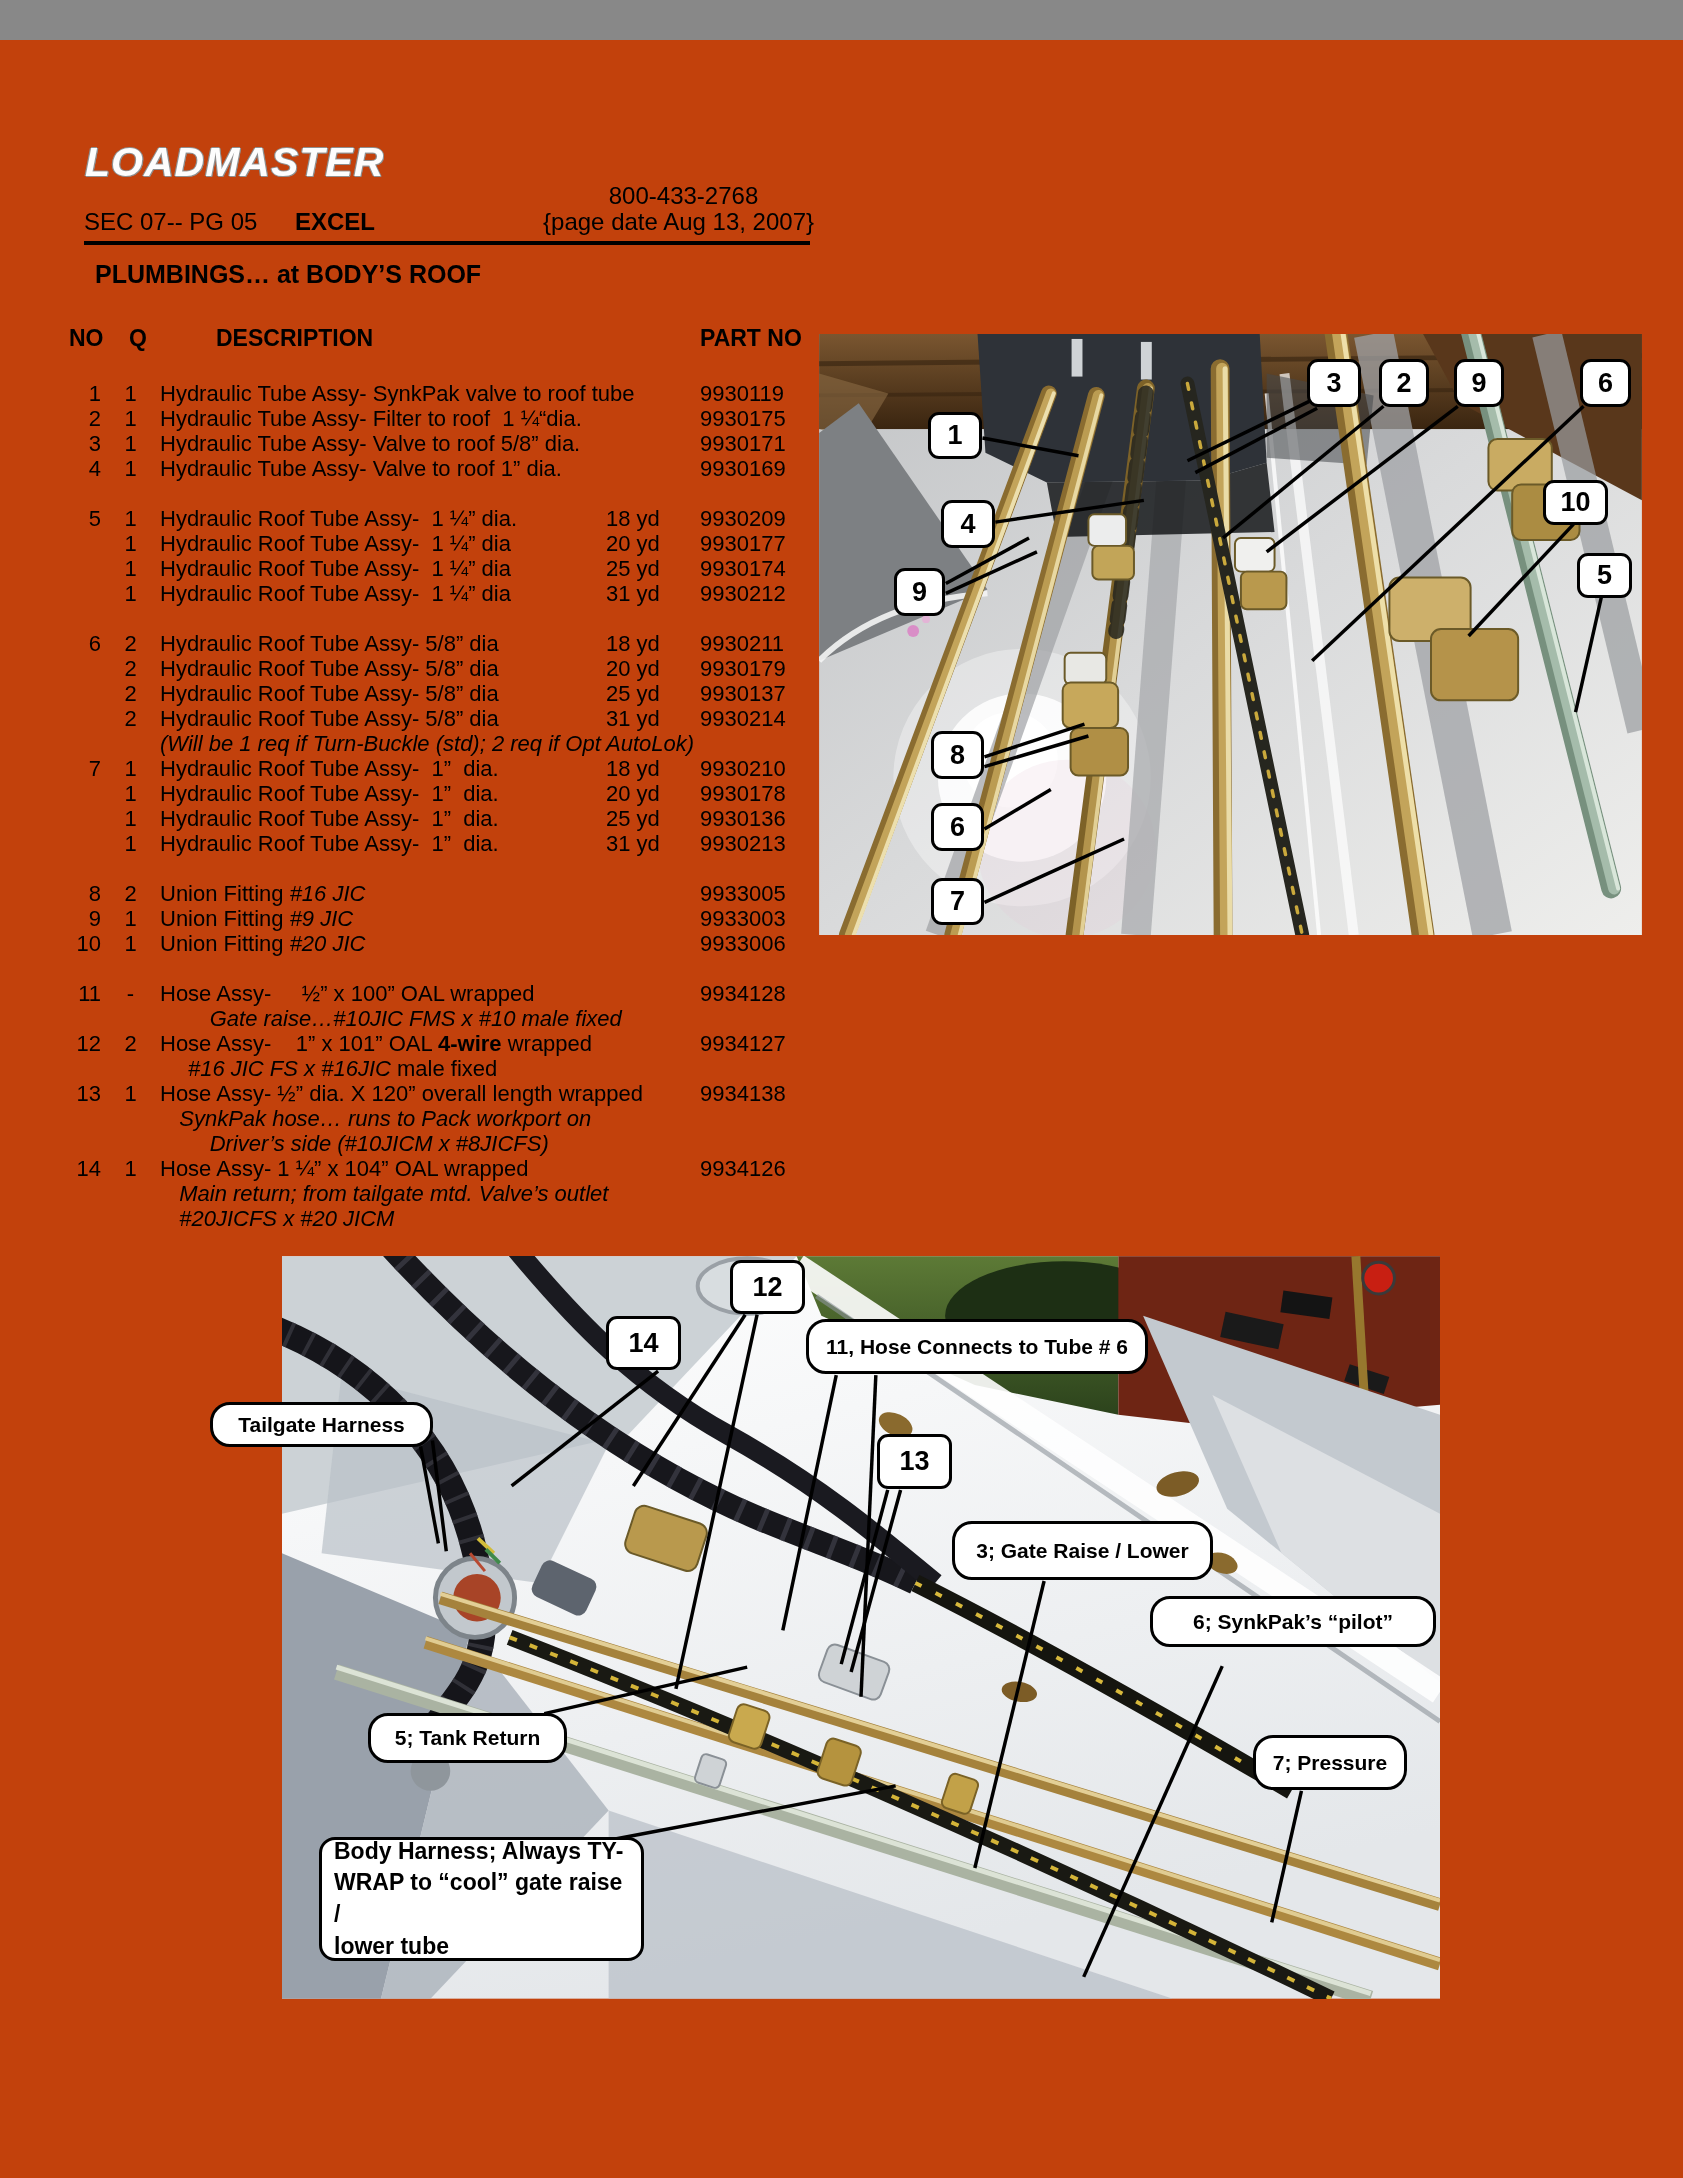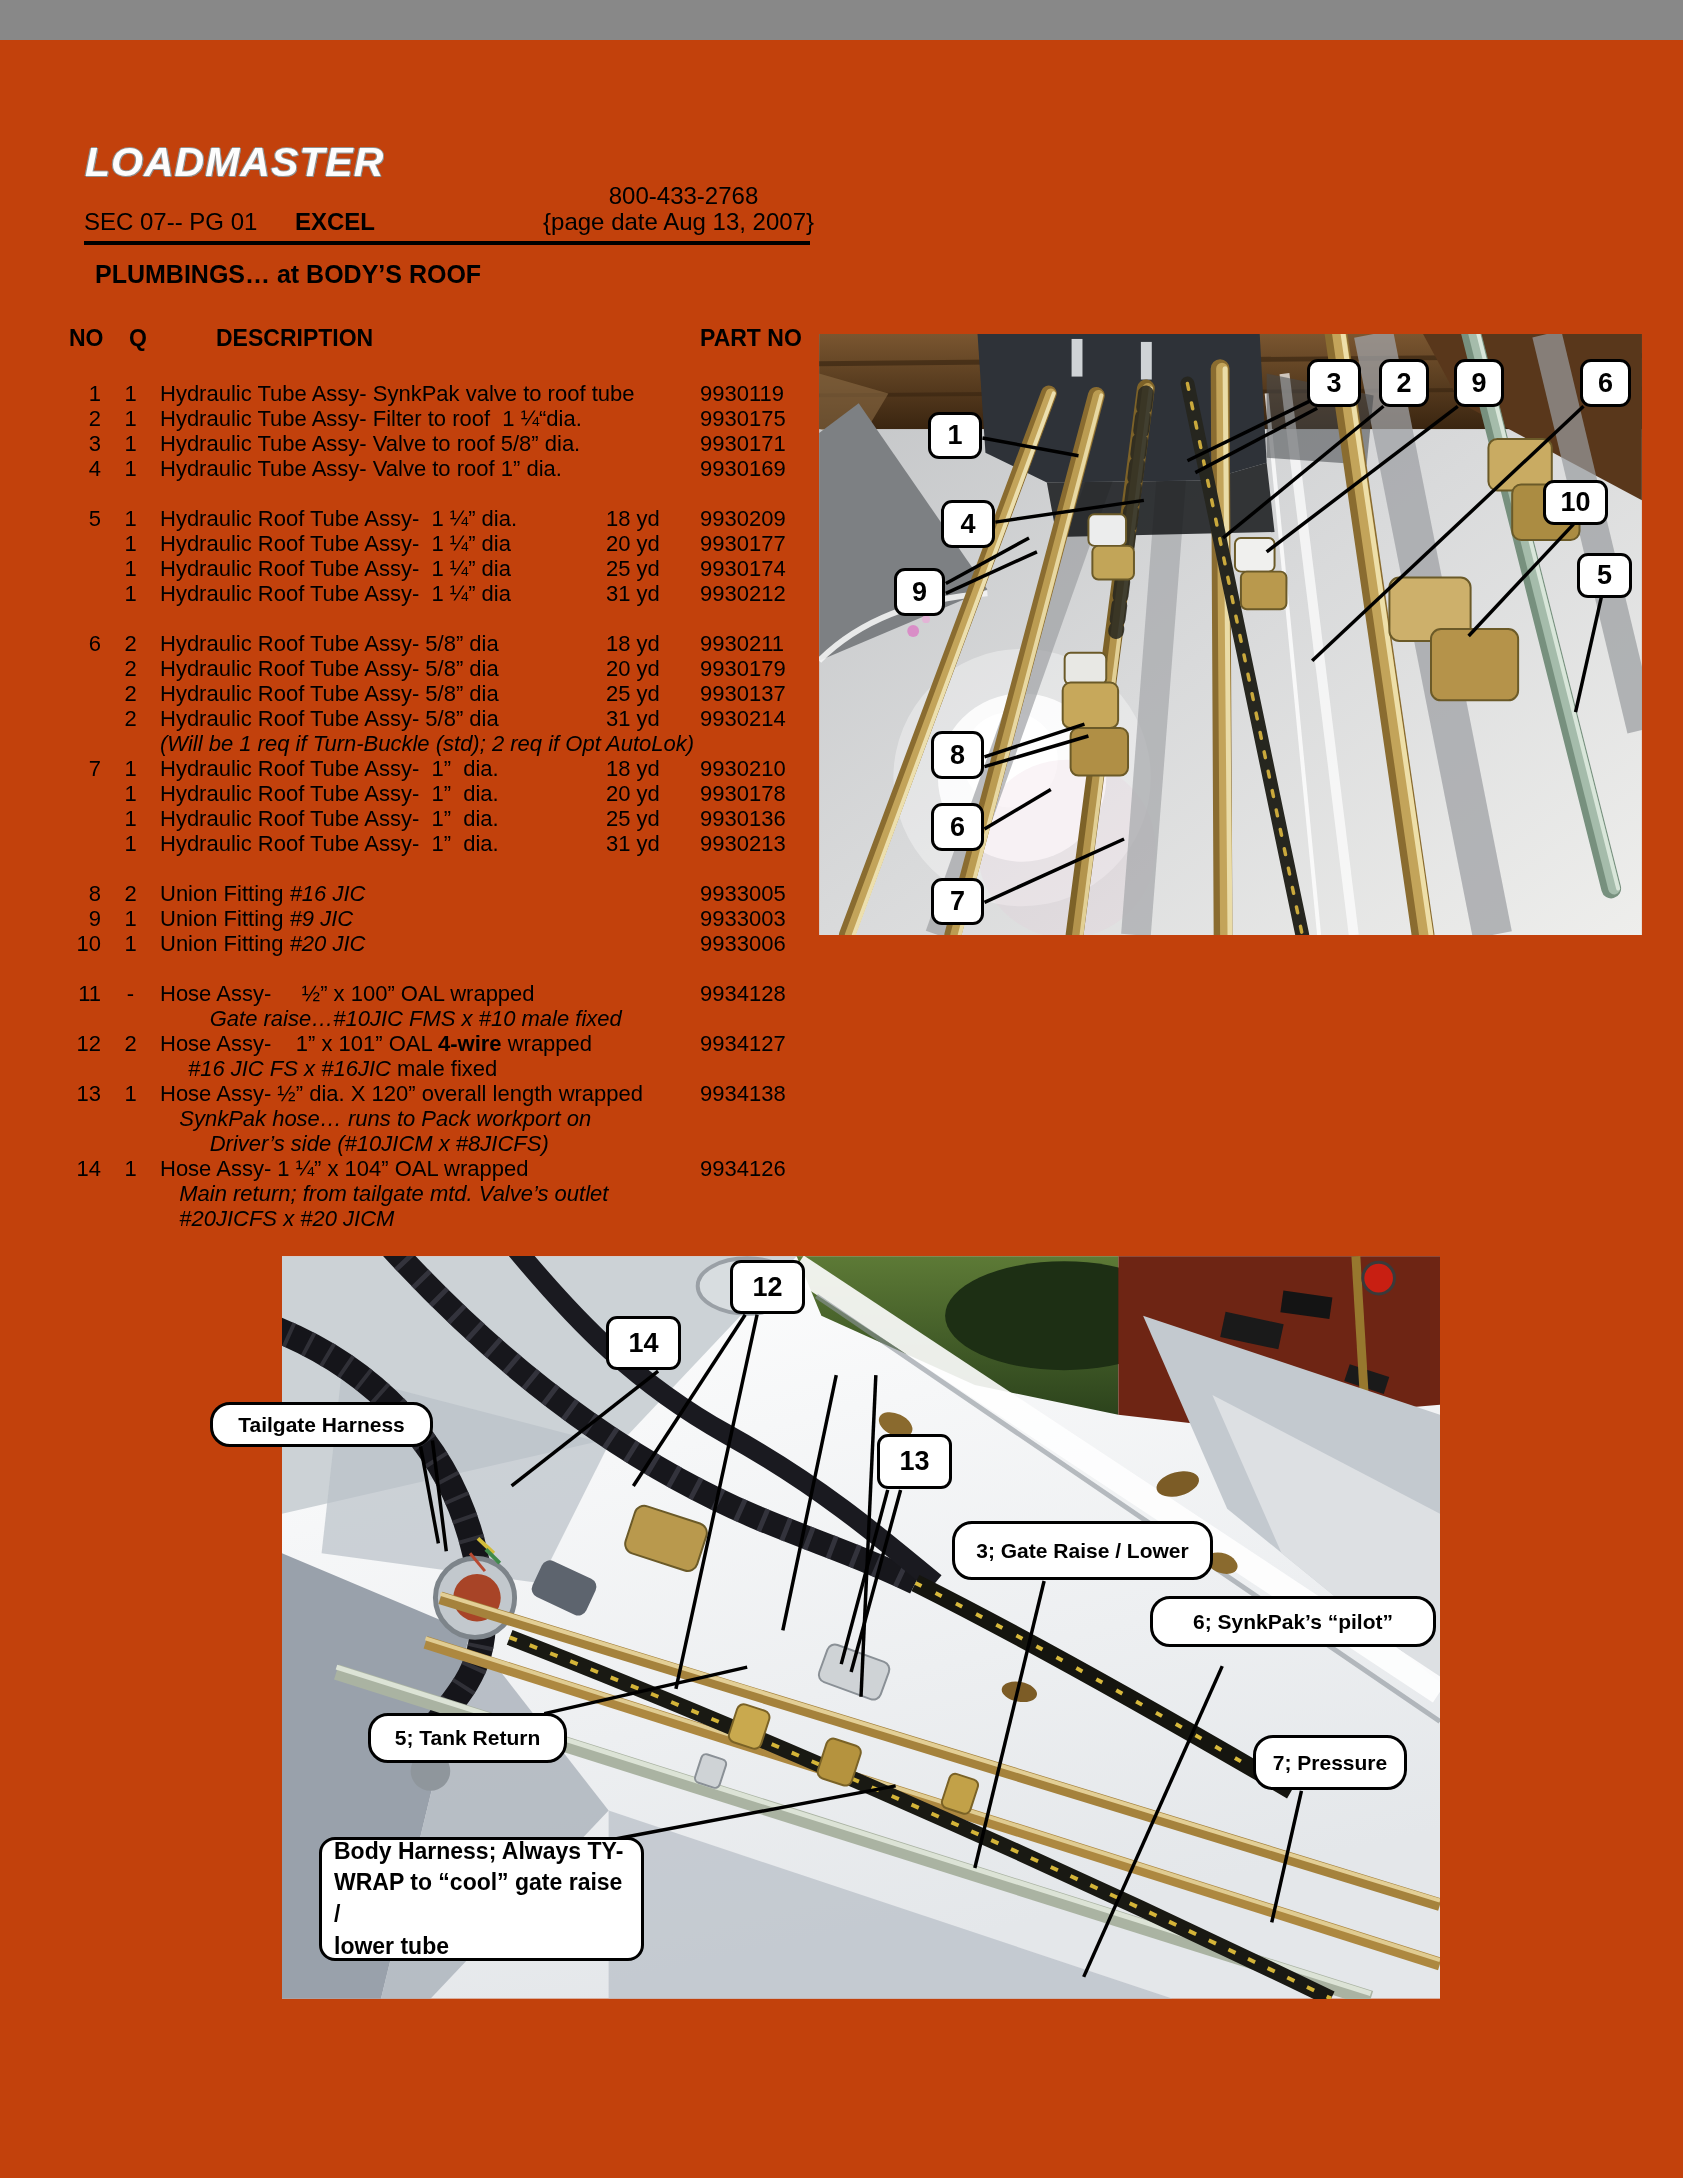--- a/index.html
+++ b/index.html
@@ -38,21 +38,21 @@
   .co.multi{border-radius:16px;font-size:23px;justify-content:flex-start;text-align:left;
             padding:8px 12px;line-height:1.38;white-space:pre-line;}
 </style>
 </head>
 <body>
 
 <div class="page">
 
   <div class="logo">LOADMASTER</div>
   <div class="phone">800-433-2768</div>
-  <div class="sec">SEC 07-- PG 01</div>
+  <div class="sec">SEC 07-- PG 05</div>
   <div class="brand">EXCEL</div>
   <div class="pagedate">{page date Aug 13, 2007}</div>
   <div class="hrule"></div>
   <div class="title">PLUMBINGS… at BODY’S ROOF</div>
 
   <div class="thead" style="left:69px;text-align:center;">NO</div>
   <div class="thead" style="left:129px;">Q</div>
   <div class="thead" style="left:216px;">DESCRIPTION</div>
   <div class="thead" style="left:700px;">PART NO</div>
 
@@ -292,20 +292,21 @@
         <line x1="612" y1="236" x2="565" y2="412" stroke="#000" stroke-width="3.5"></line>
         <line x1="625" y1="236" x2="575" y2="420" stroke="#000" stroke-width="3.5"></line>
         <line x1="770" y1="328" x2="700" y2="618" stroke="#000" stroke-width="3.5"></line>
         <line x1="950" y1="414" x2="810" y2="728" stroke="#000" stroke-width="3.5"></line>
         <line x1="1030" y1="540" x2="1000" y2="673" stroke="#000" stroke-width="3.5"></line>
         <line x1="265" y1="462" x2="470" y2="415" stroke="#000" stroke-width="3.5"></line>
         <line x1="330" y1="590" x2="620" y2="535" stroke="#000" stroke-width="3.5"></line>
       </svg>
   <div class="co num" style="left: 324px; top: 60px; width: 75px; height: 54px;">14</div>
       <div class="co num" style="left: 448px; top: 4px; width: 75px; height: 54px;">12</div>
+      <div class="co txt" style="left: 524px; top: 63px; width: 342px; height: 55px;">11, Hose Connects to Tube # 6</div>
       <div class="co txt" style="left: -72px; top: 146px; width: 223px; height: 45px;">Tailgate Harness</div>
       <div class="co num" style="left: 595px; top: 178px; width: 75px; height: 55px;">13</div>
       <div class="co txt" style="left: 670px; top: 265px; width: 261px; height: 59px;">3; Gate Raise / Lower</div>
       <div class="co txt" style="left: 868px; top: 340px; width: 286px; height: 51px;">6; SynkPak’s “pilot”</div>
       <div class="co txt" style="left: 971px; top: 479px; width: 154px; height: 55px;">7; Pressure</div>
       <div class="co txt" style="left: 86px; top: 457px; width: 199px; height: 50px;">5; Tank Return</div>
       <div class="co multi" style="left: 37px; top: 581px; width: 325px; height: 124px;">Body Harness; Always TY-
 WRAP to “cool” gate raise /
 lower tube</div>
     </div>

